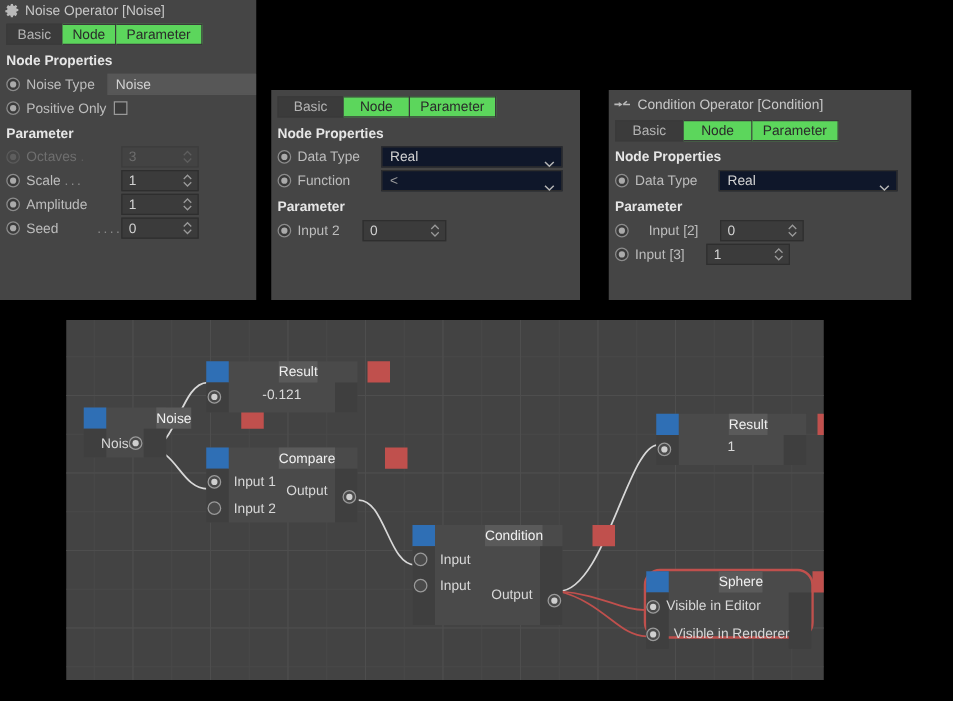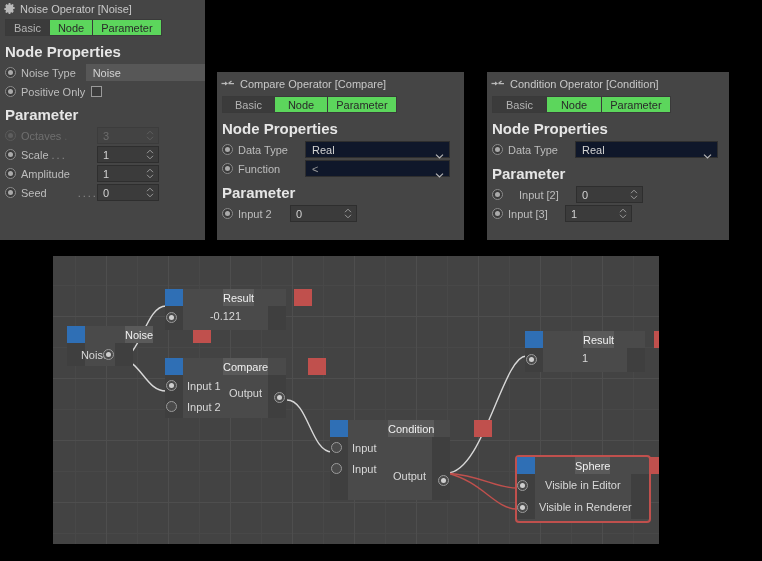--- a/index.html
+++ b/index.html
@@ -24,21 +24,21 @@
   
   .tabs{display:flex;align-items:stretch;height:17px;margin:3px 0 0 5px;}
   .tab{display:flex;align-items:center;justify-content:center;
        font-size:11px;color:#2a2a2a;background:#5cd65c;
        border:1px solid #3a3a3a;border-left-width:0;box-sizing:border-box;
        padding:0 8px;}
   .tab:first-child{border-left-width:1px;}
   .tab.inactive{background:#3b3b3b;color:#b4b4b4;}
 
   
-  .sect{font-size:15px;font-weight:bold;color:#e6e6e6;margin:7px 0 3px 5px;}
+  .sect{font-size:11px;font-weight:bold;color:#e6e6e6;margin:7px 0 3px 5px;}
 
   
   .prow{display:flex;align-items:center;height:19px;margin-left:5px;text-align:center;}
   .radio{flex:0 0 auto;width:11px;height:11px;border-radius:50%;
          background:#3a3a3a;border:1px solid #8c8c8c;
          box-sizing:border-box;position:relative;margin-right:5px;}
   .radio::after{content:"";position:absolute;left:2px;top:2px;
                 width:5px;height:5px;border-radius:50%;background:#aaaaaa;}
   .radio.dim{border-color:#5a5a5a;background:#464646;}
   .radio.dim::after{background:#5e5e5e;}
@@ -211,97 +211,87 @@
         <svg viewBox="0 0 8 13" width="8" height="13">
             <path fill="none" stroke="#9a9a9a" stroke-width="1" d="M1 5.2L4 2.2 7 5.2M1 7.8L4 10.8 7 7.8"></path>
           </svg>
       </span>
     </span>
   </div>
 </div>
 
 <div class="panel" style="left:217px;top:72px;width:247px;height:168px;">
 
+
+  <div class="tabs" style="margin-top:5px;">
+    <div class="tab inactive" style="padding:0 12px;">Basic</div>
+    <div class="tab" style="padding:0 13px;">Node</div>
+    <div class="tab" style="padding:0 8px;">Parameter</div>
+  </div>
+
+  <div class="sect">Node Properties</div>
+
+  <div class="prow">
+    <span class="radio"></span>
+    <span class="plabel" style="width:67px;">
+      <span>Data Type</span>
+    </span>
+    <span class="combo" style="width:145px;">
+      <span class="val">Real</span>
+      <span class="chev">
+        <svg viewBox="0 0 9 7" width="9" height="7">
+            <path fill="none" stroke="#b6b6b6" stroke-width="1.2" d="M1 1.6L4.5 5 8 1.6"></path>
+          </svg>
+      </span>
+    </span>
+  </div>
+
+  <div class="prow">
+    <span class="radio"></span>
+    <span class="plabel" style="width:67px;">
+      <span>Function</span>
+    </span>
+    <span class="combo" style="width:145px;">
+      <span class="val" style="color:#9e9e9e;">&lt;</span>
+      <span class="chev">
+        <svg viewBox="0 0 9 7" width="9" height="7">
+            <path fill="none" stroke="#b6b6b6" stroke-width="1.2" d="M1 1.6L4.5 5 8 1.6"></path>
+          </svg>
+      </span>
+    </span>
+  </div>
+
+  <div class="sect" style="margin-top:6px;">Parameter</div>
+
+  <div class="prow">
+    <span class="radio"></span>
+    <span class="plabel" style="width:52px;">
+      <span>Input 2</span>
+    </span>
+    <span class="spin" style="width:67px;">
+      <span class="val">0</span>
+      <span class="arrows">
+        <svg viewBox="0 0 8 13" width="8" height="13">
+            <path fill="none" stroke="#9a9a9a" stroke-width="1" d="M1 5.2L4 2.2 7 5.2M1 7.8L4 10.8 7 7.8"></path>
+          </svg>
+      </span>
+    </span>
+  </div>
+</div>
+
+<div class="panel" style="left:487px;top:72px;width:242px;height:168px;">
+
   <div class="panel-title" style="padding-top:4px;">
     <span class="ico link-ico">
       <svg viewBox="0 0 14 10" width="14" height="10">
         <path fill="none" stroke="#b9b9b9" stroke-width="1.3" d="M0.5 4.5h4"></path>
         <path fill="#b9b9b9" d="M4 2.6l3 1.9-3 1.9z"></path>
         <path fill="none" stroke="#b9b9b9" stroke-width="1.3" d="M7.5 4.6l3-2.6M7.5 4.6h5.5"></path>
       </svg>
     </span>
-    <span class="ttxt">Compare Operator [Compare]</span>
-  </div>
-
-  <div class="tabs" style="margin-top:5px;">
-    <div class="tab inactive" style="padding:0 12px;">Basic</div>
-    <div class="tab" style="padding:0 13px;">Node</div>
-    <div class="tab" style="padding:0 8px;">Parameter</div>
-  </div>
-
-  <div class="sect">Node Properties</div>
-
-  <div class="prow">
-    <span class="radio"></span>
-    <span class="plabel" style="width:67px;">
-      <span>Data Type</span>
-    </span>
-    <span class="combo" style="width:145px;">
-      <span class="val">Real</span>
-      <span class="chev">
-        <svg viewBox="0 0 9 7" width="9" height="7">
-            <path fill="none" stroke="#b6b6b6" stroke-width="1.2" d="M1 1.6L4.5 5 8 1.6"></path>
-          </svg>
-      </span>
-    </span>
-  </div>
-
-  <div class="prow">
-    <span class="radio"></span>
-    <span class="plabel" style="width:67px;">
-      <span>Function</span>
-    </span>
-    <span class="combo" style="width:145px;">
-      <span class="val" style="color:#9e9e9e;">&lt;</span>
-      <span class="chev">
-        <svg viewBox="0 0 9 7" width="9" height="7">
-            <path fill="none" stroke="#b6b6b6" stroke-width="1.2" d="M1 1.6L4.5 5 8 1.6"></path>
-          </svg>
-      </span>
-    </span>
-  </div>
-
-  <div class="sect" style="margin-top:6px;">Parameter</div>
-
-  <div class="prow">
-    <span class="radio"></span>
-    <span class="plabel" style="width:52px;">
-      <span>Input 2</span>
-    </span>
-    <span class="spin" style="width:67px;">
-      <span class="val">0</span>
-      <span class="arrows">
-        <svg viewBox="0 0 8 13" width="8" height="13">
-            <path fill="none" stroke="#9a9a9a" stroke-width="1" d="M1 5.2L4 2.2 7 5.2M1 7.8L4 10.8 7 7.8"></path>
-          </svg>
-      </span>
-    </span>
-  </div>
-</div>
-
-<div class="panel" style="left:487px;top:72px;width:242px;height:168px;">
-
-  <div class="panel-title" style="padding-top:4px;">
-    <span class="ico link-ico">
-      <svg viewBox="0 0 14 10" width="14" height="10">
-        <path fill="none" stroke="#b9b9b9" stroke-width="1.3" d="M0.5 4.5h4"></path>
-        <path fill="#b9b9b9" d="M4 2.6l3 1.9-3 1.9z"></path>
-        <path fill="none" stroke="#b9b9b9" stroke-width="1.3" d="M7.5 4.6l3-2.6M7.5 4.6h5.5"></path>
-      </svg>
-    </span>
     <span class="ttxt">Condition Operator [Condition]</span>
   </div>
 
   <div class="tabs" style="margin-top:5px;">
     <div class="tab inactive" style="padding:0 13px;">Basic</div>
     <div class="tab" style="padding:0 14px;">Node</div>
     <div class="tab" style="padding:0 8px;">Parameter</div>
   </div>
 
   <div class="sect">Node Properties</div>
@@ -454,30 +444,30 @@
       <div class="rsq"></div>
     </div>
     <div class="nbody" style="height:24px;">
       <div class="gutter-l"></div>
       <div class="gutter-r"></div>
       <div class="nval">1</div>
       <span class="port filled" style="left:1px;top:6px;"></span>
     </div>
   </div>
 
-  <div class="node sel" style="left:462px;top:199px;width:136px;height:68px;">
+  <div class="node sel" style="left:462px;top:199px;width:136px;height:56px;border-radius:13px;">
     <div class="nhead">
       <div class="lsq"></div>
       <div class="ttl">Sphere</div>
       <div class="rsq"></div>
     </div>
     <div class="nbody" style="height:45px;">
       <div class="gutter-l"></div>
       <div class="gutter-r"></div>
-      <div class="prt" style="padding-left:28px;height:22px;text-align:center;">
+      <div class="prt" style="padding-left:16px;height:22px;text-align:center;">
         <span class="port filled" style="left:0px;top:6px;"></span>
         <span class="pname">Visible in Editor</span>
       </div>
       <div class="prt" style="padding-left:22px;height:22px;">
         <span class="port filled" style="left:0px;top:6px;"></span>
         <span class="pname">Visible in Renderer</span>
       </div>
     </div>
   </div>
 </div>

